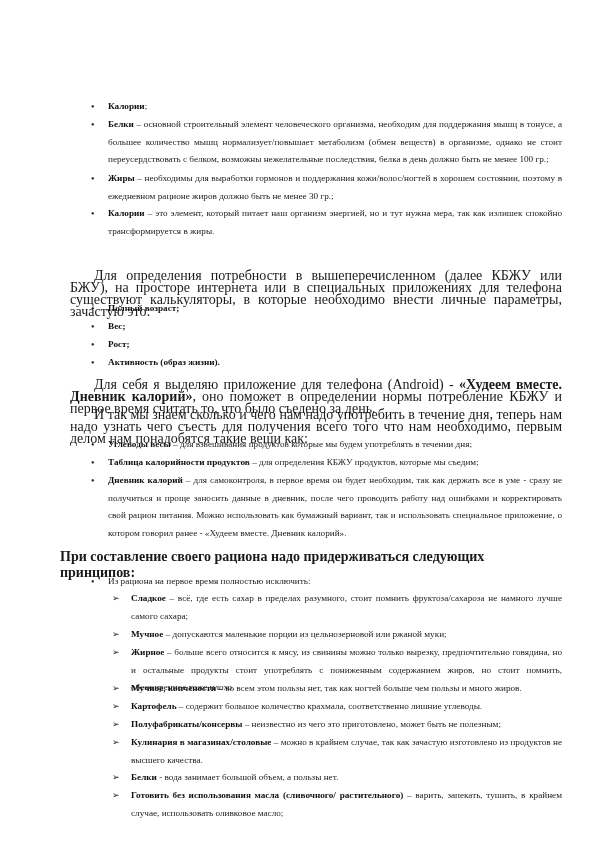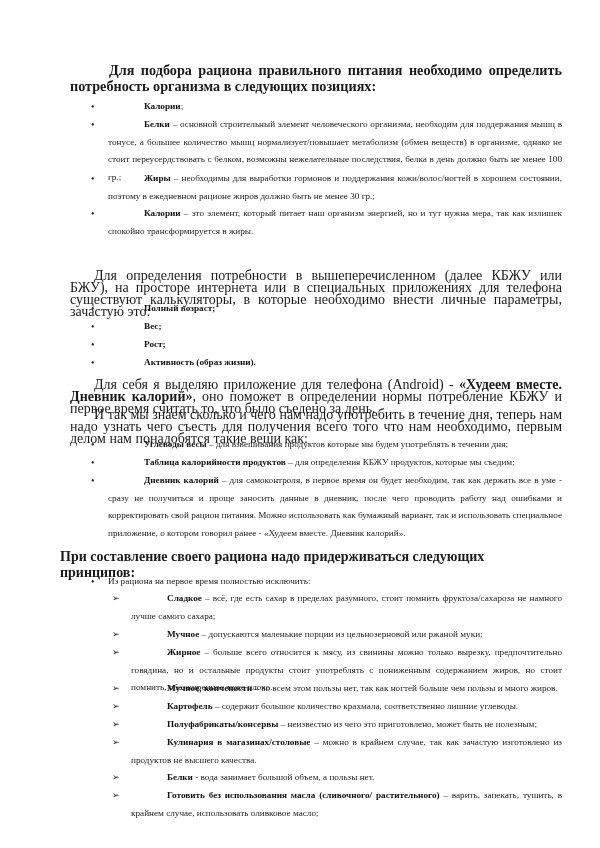--- a/index.html
+++ b/index.html
@@ -18,32 +18,31 @@
   .h1 .indent { display: inline-block; width: 39px; }
   .h2 {
     left: 60px; top: 549px; width: 500px;
     font-weight: bold; font-size: 14px; line-height: 16px;
   }
   .body-text { font-size: 14px; line-height: 12px; text-align: justify; }
   .para { left: 70px; width: 492px; }
   .para .indent { display: inline-block; width: 24px; }
   .item { position: absolute; font-size: 9.2px; line-height: 17.6px; text-align: justify; }
   .item .marker { position: absolute; font-size: 10px; }
-  .item b { font-weight: bold; color: #111; margin-left: 36px; }
+  .item b { font-weight: bold; color: #111; }
   .bul { left: 108px; width: 454px; }
   .bul .marker { left: -17px; top: 0; }
   .sub { left: 131px; width: 431px; }
   .sub .marker { left: -19px; top: 0; font-size: 9px; }
 </style>
 </head>
 <body>
 
 <div class="page">
 
-  <div class="abs h1"><span class="indent"></span><span>Для подбора рациона правильного питания необходимо определить потребность организма в следующих позициях:</span></div>
 
   <div class="item bul" style="top:98px">
     <span class="marker">•</span>
     <b>Калории</b><span>;</span>
   </div>
   <div class="item bul" style="top:116px">
     <span class="marker">•</span>
     <b>Белки</b><span> – основной строительный элемент человеческого организма, необходим для поддержания мышц в тонусе, а большее количество мышц нормализует/повышает метаболизм (обмен веществ) в организме, однако не стоит переусердствовать с белком, возможны нежелательные последствия, белка в день должно быть не менее 100 гр.;</span>
   </div>
   <div class="item bul" style="top:170px">

